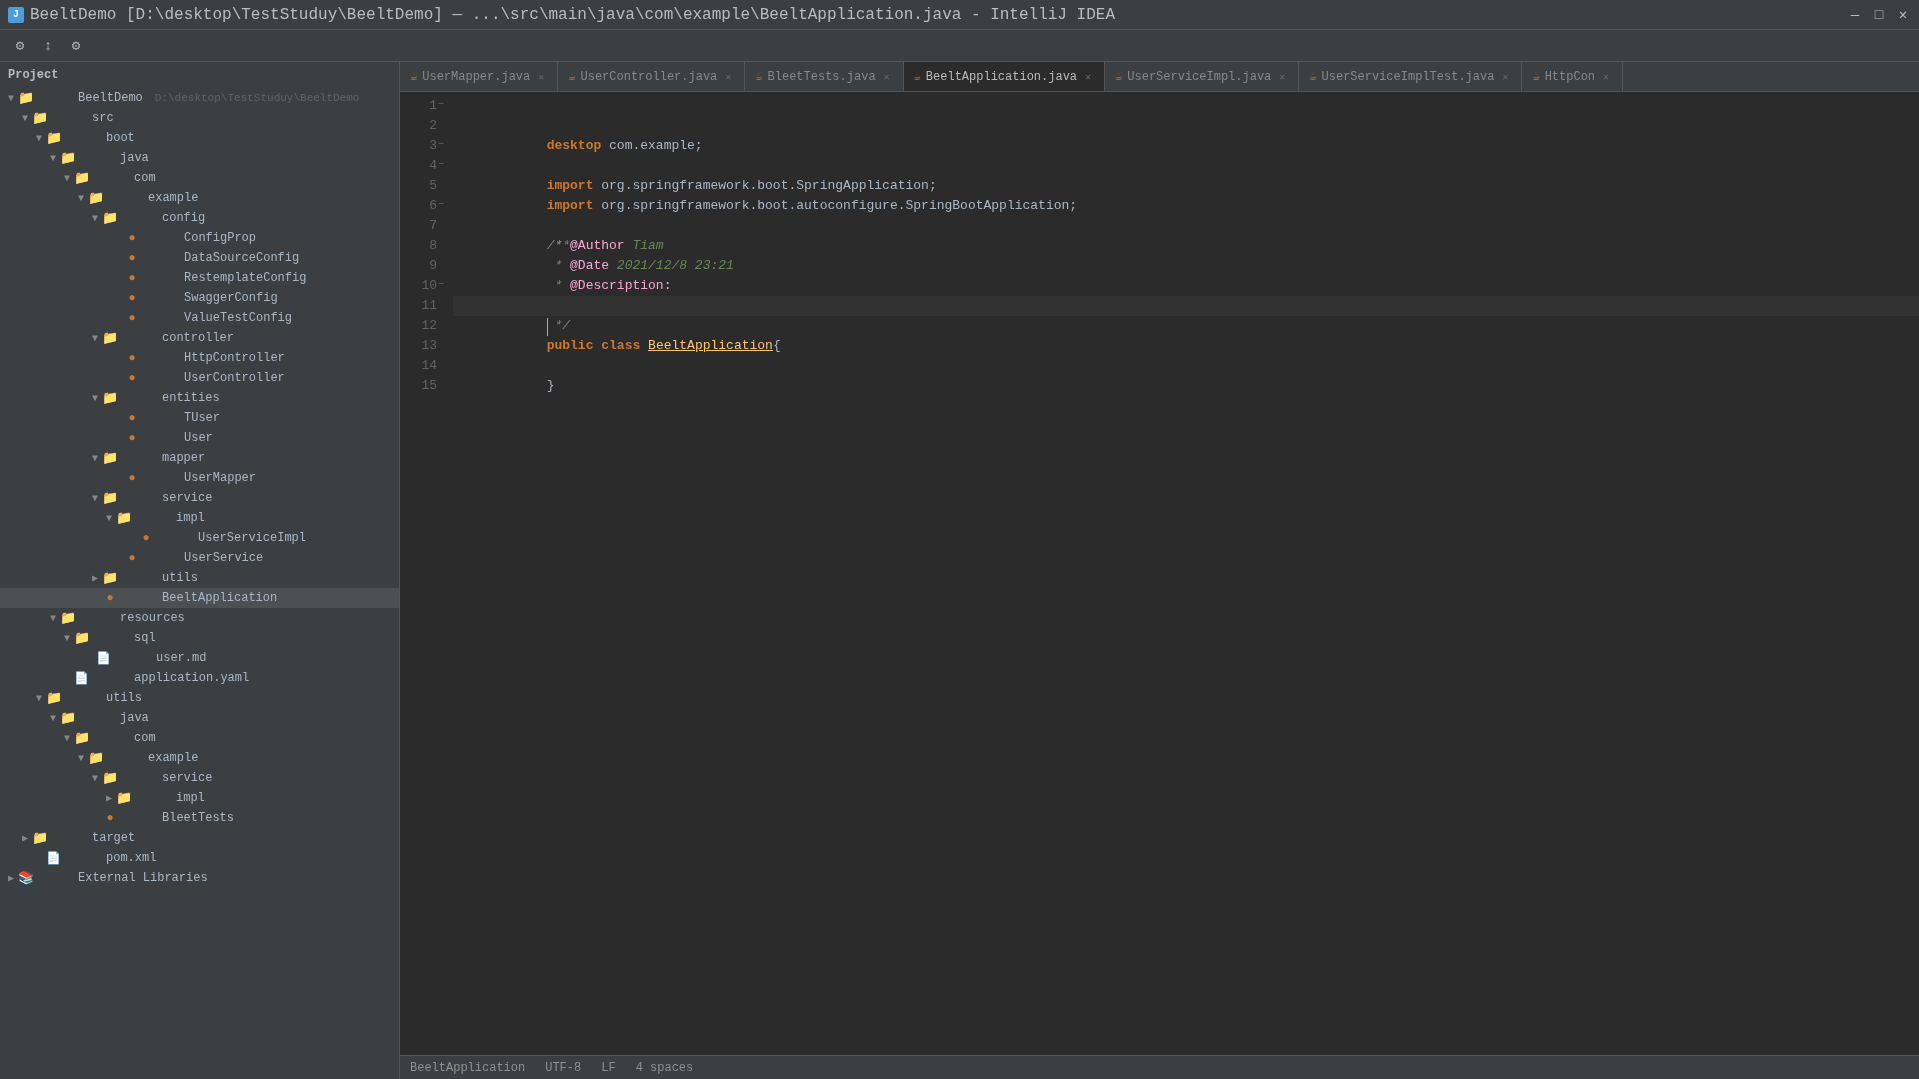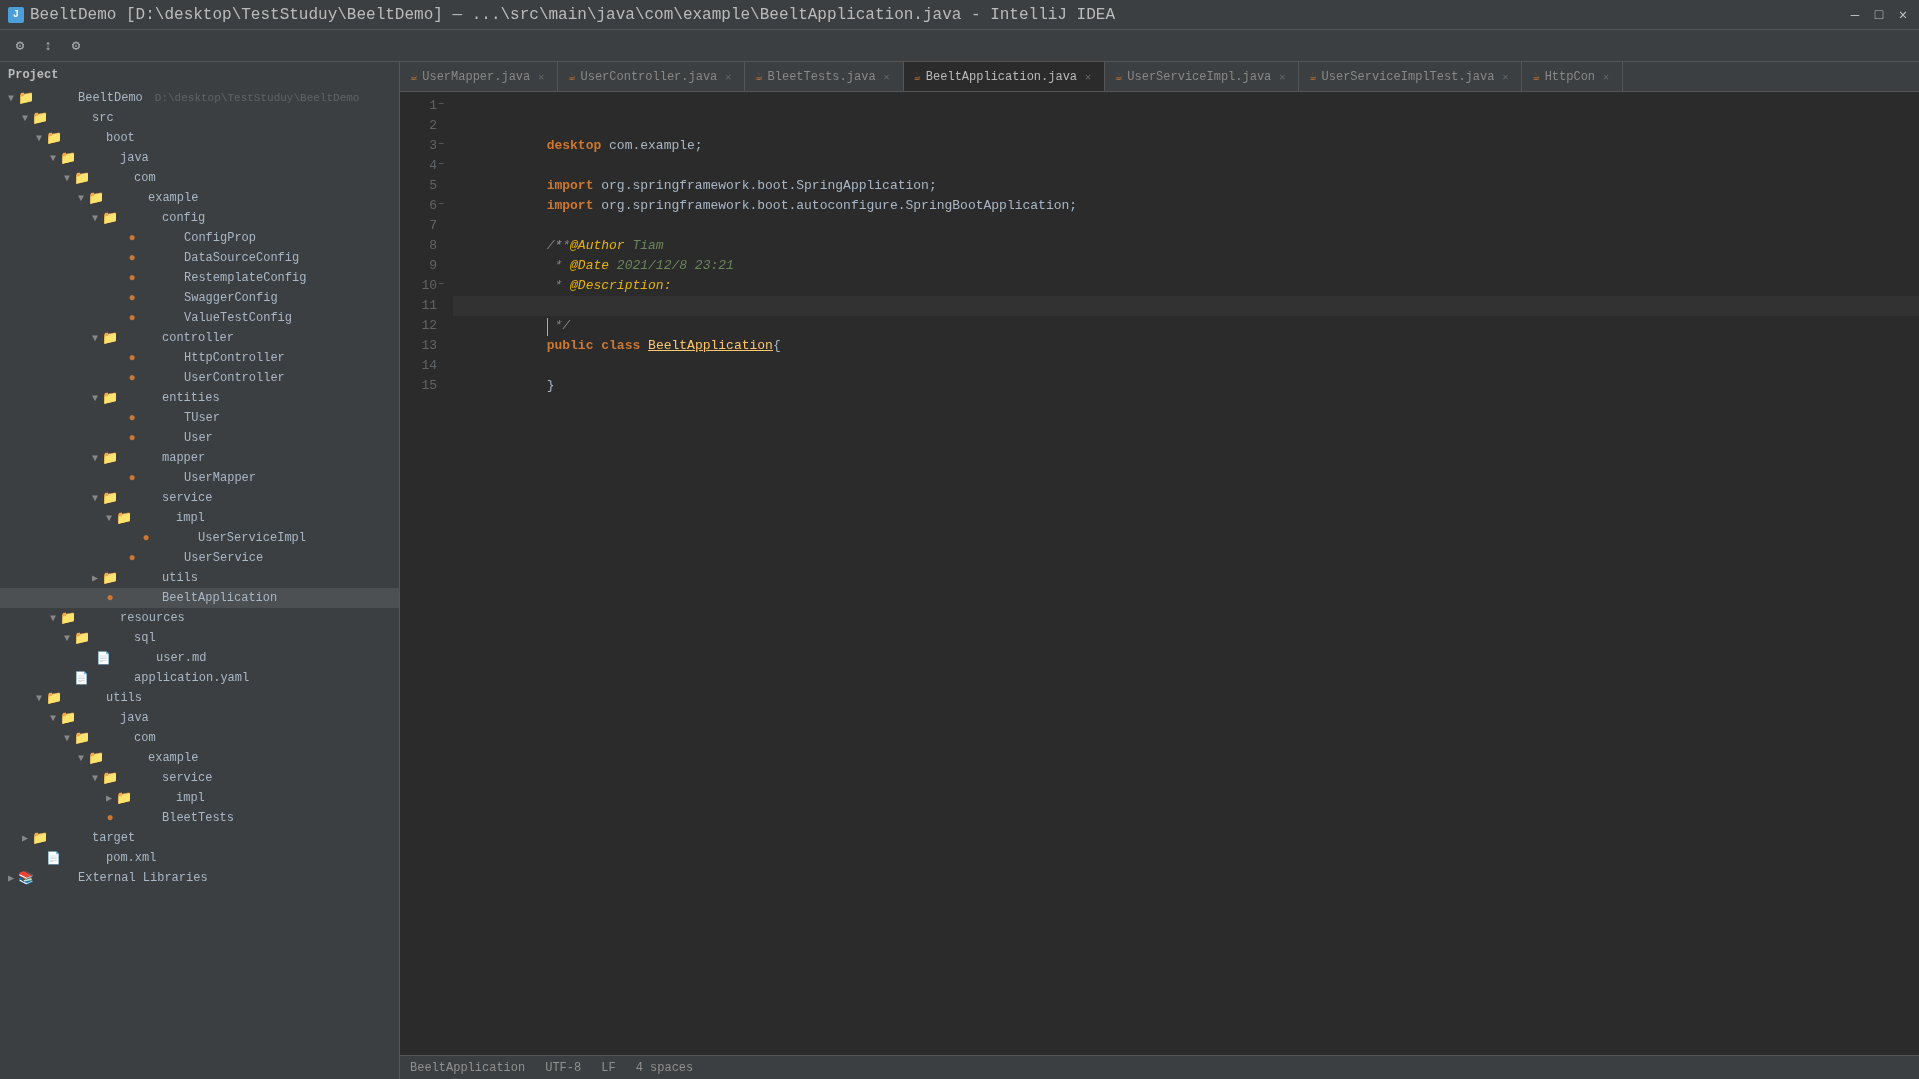--- a/index.html
+++ b/index.html
@@ -226,21 +226,21 @@
       line-height: 20px;
       font-size: 13px;
       white-space: pre;
       position: relative;
     }
     .code-line.cursor-line { background: #323232; }
 
     
     .kw { color: #cc7832; font-weight: bold; }
     .cmt { color: #808080; font-style: italic; }
-    .ann { color: #eab308; font-style: italic; }
+    .ann { color: #f9a8d4; }
     .ann-val { color: #6a8759; font-style: italic; }
     .cls { color: #ffc66d; }
     .fold-icon {
       position: absolute;
       left: -18px;
       top: 3px;
       width: 12px;
       height: 12px;
       color: #666;
       font-size: 10px;

